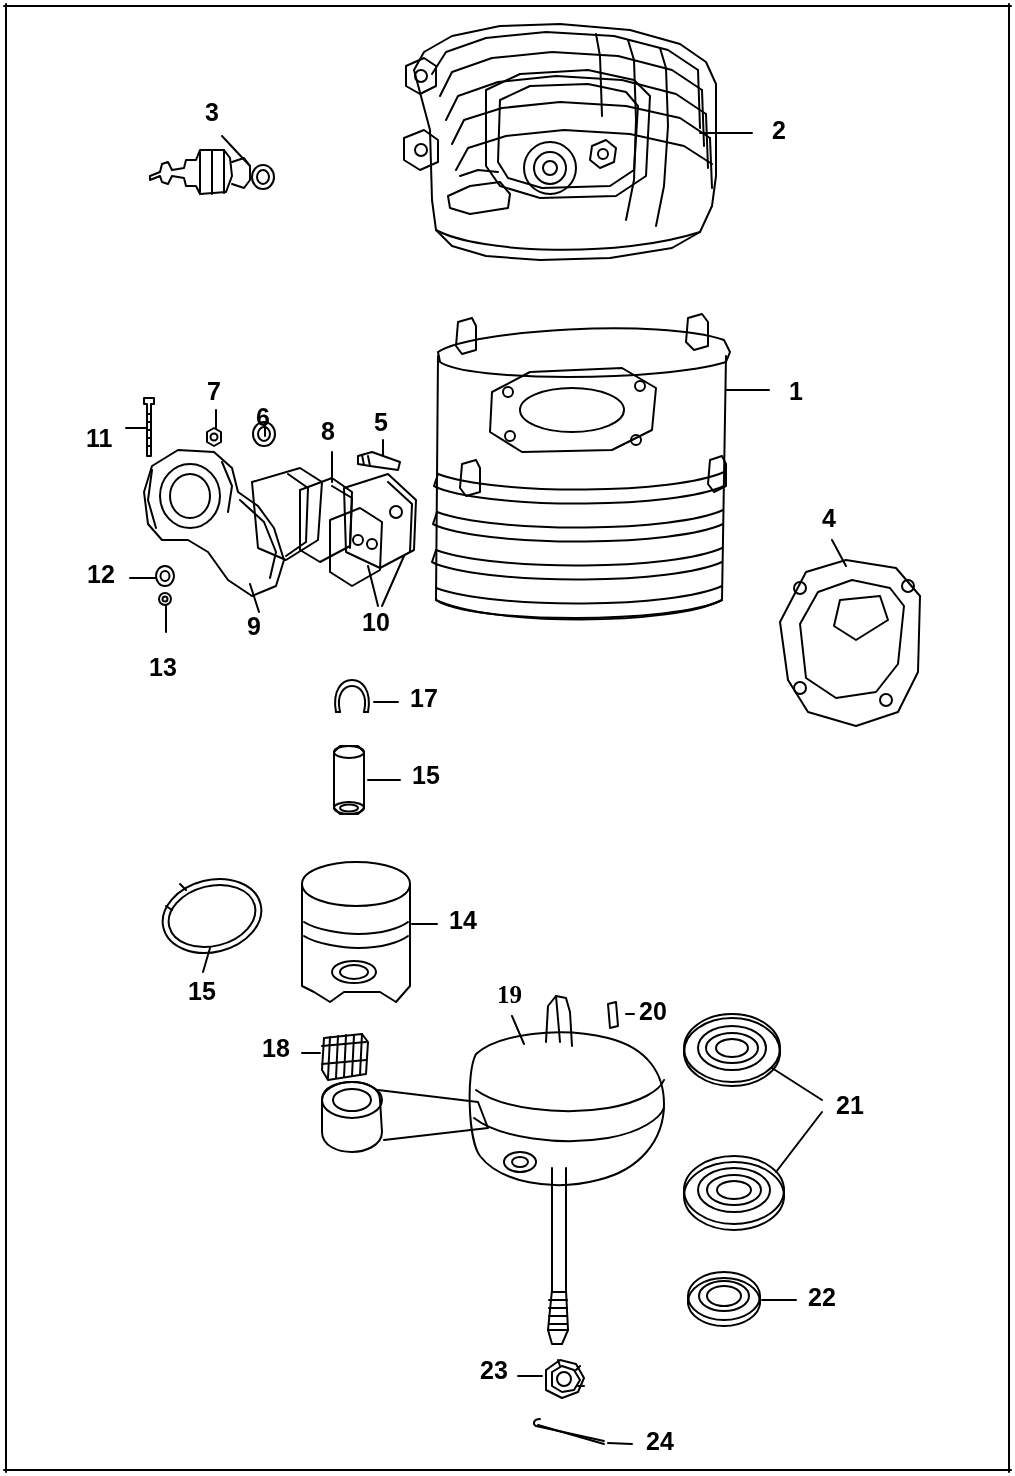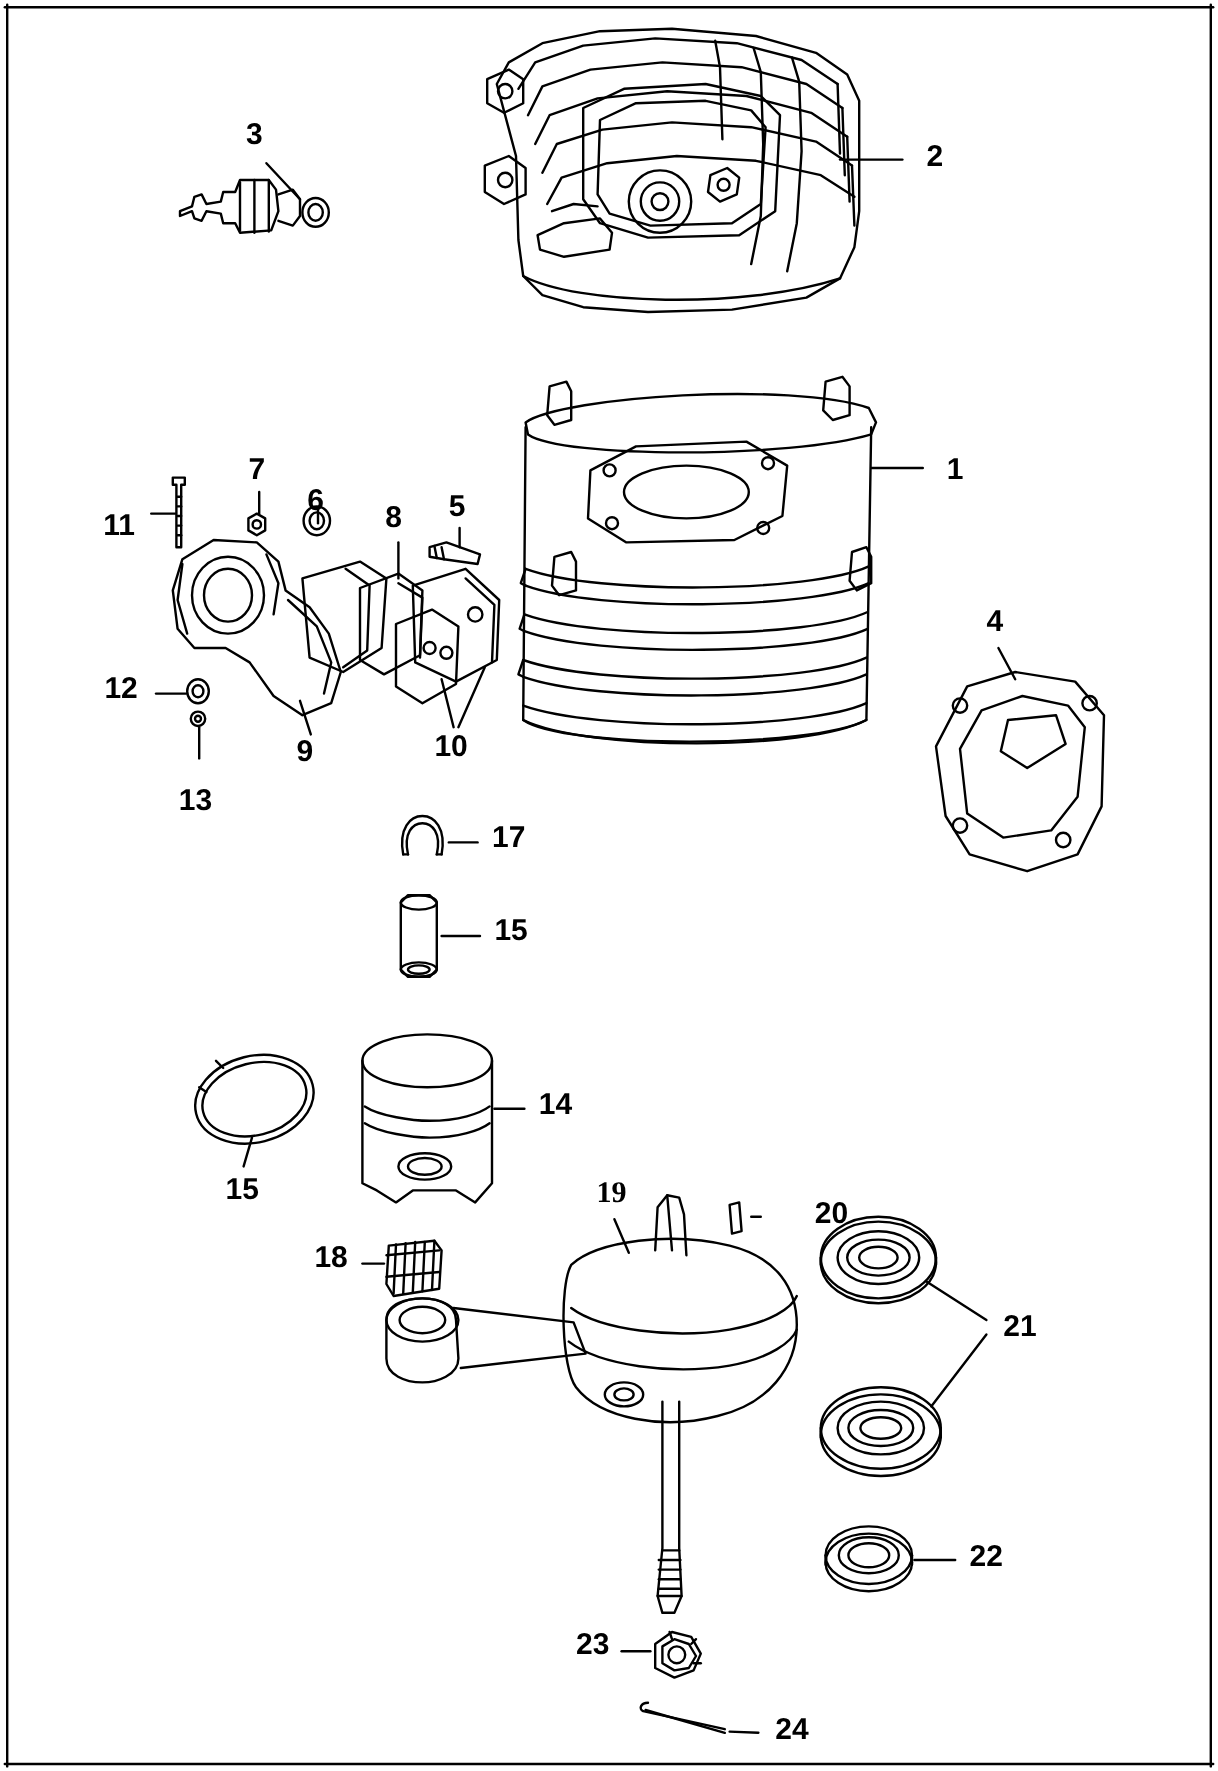--- a/index.html
+++ b/index.html
@@ -371,19 +371,19 @@
   <div class="callout" style="left:362px; top:610px;text-align:center;">10</div>
   <div class="callout" style="left:86px;  top:408px;margin-top:18px;">11</div>
   <div class="callout" style="left:87px;  top:562px;">12</div>
   <div class="callout" style="left:149px; top:639px;margin-top:16px;">13</div>
   <div class="callout" style="left:449px; top:908px;text-align:right;">14</div>
   <div class="callout" style="left:188px; top:979px;">15</div>
   <div class="callout" style="left:412px; top:763px;">15</div>
   <div class="callout" style="left:410px; top:686px;">17</div>
   <div class="callout" style="left:262px; top:1036px;">18</div>
   <div class="callout" style="left:497px; top:982px;font-family:Liberation Serif, serif;">19</div>
-  <div class="callout" style="left:639px; top:999px;margin-left:40px;">20</div>
+  <div class="callout" style="left:639px; top:999px;">20</div>
   <div class="callout" style="left:836px; top:1093px;">21</div>
   <div class="callout" style="left:808px; top:1285px;text-align:right;">22</div>
   <div class="callout" style="left:480px; top:1358px;">23</div>
   <div class="callout" style="left:646px; top:1429px;">24</div>
 
 </div>
 
 </body></html>

